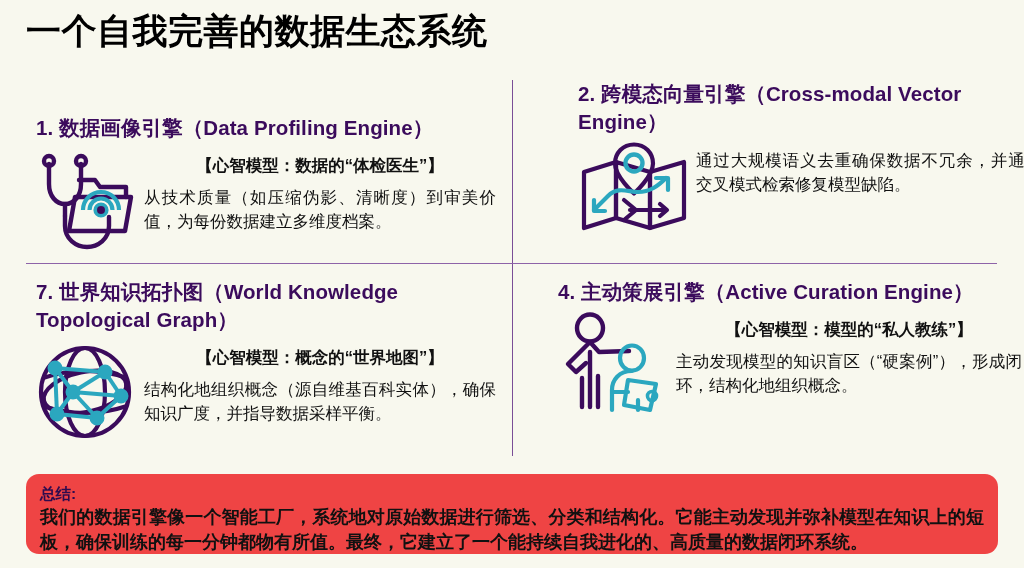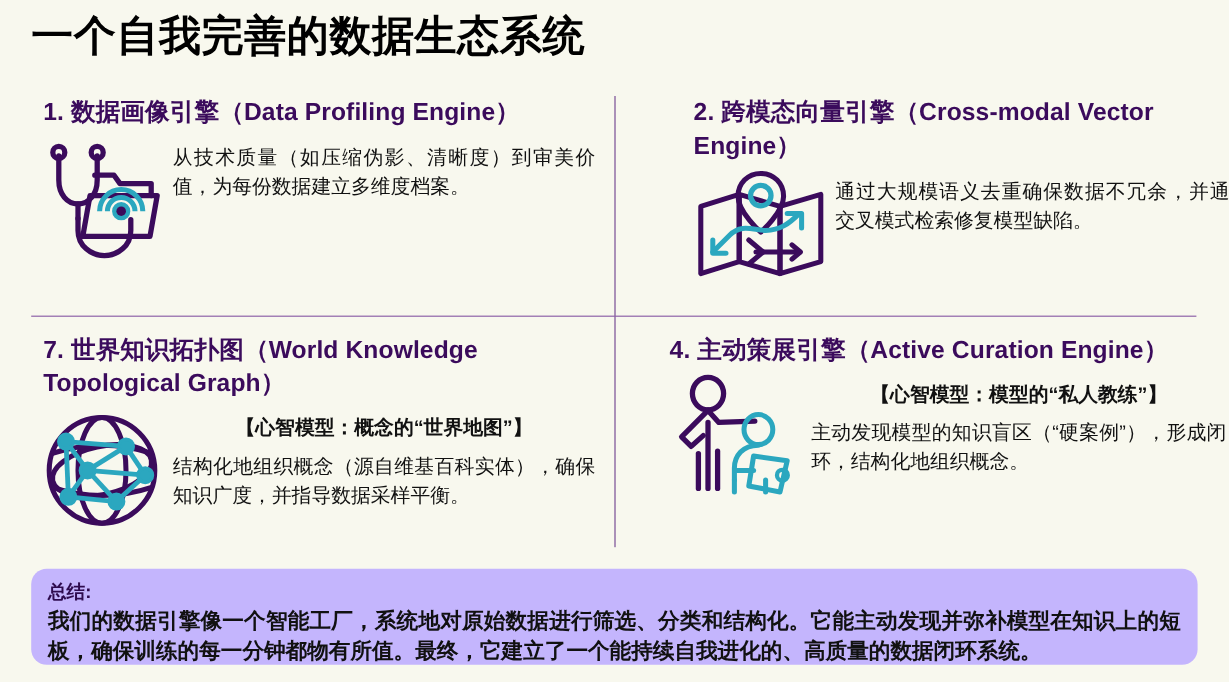--- a/index.html
+++ b/index.html
@@ -43,21 +43,21 @@
   .q4{left:552px;top:278px;width:470px;height:178px;}
 
   .q-head{
     font-size:20.5px;
     line-height:28px;
     font-weight:bold;
     color:#3B0B5C;
     margin:0 0 6px 0;
     letter-spacing:0.1px;
   }
-  .q1 .q-head{padding-left:10px;}
+  .q1 .q-head{padding-left:10px;margin-top:34px;}
   .q2 .q-head{padding-left:6px;}
   .q3 .q-head{padding-left:10px;}
   .q4 .q-head{padding-left:6px;}
 
   .q-body{display:flex;align-items:flex-start;}
   .q-icon{
     flex:0 0 auto;
     width:118px;height:104px;
     display:flex;align-items:flex-start;justify-content:center;
     padding-top:2px;
@@ -79,21 +79,21 @@
     font-weight:normal;
     color:#111111;
     margin:0;
     text-align:justify;
   }
 
   
   .summary{
     position:absolute;left:26px;top:474px;
     width:972px;height:80px;
-    background:#c4b5fd;
+    background:#ef4444;
     border-radius:13px;
     box-sizing:border-box;
     padding:9px 14px 8px 14px;
   }
   .summary-label{
     font-size:15.5px;line-height:21px;
     font-weight:bold;color:#2E0B4E;
     margin:0 0 1px 0;
   }
   .summary-text{
@@ -132,20 +132,21 @@
           </g>
           <g fill="none" stroke="#2BA7BF" stroke-width="4.2">
             <circle cx="70" cy="60" r="5.5"></circle>
             <path d="M58.5 60 a11.5 11.5 0 0 1 23 0"></path>
             <path d="M52 60 a18 18 0 0 1 36 0"></path>
           </g>
           <circle cx="70" cy="60" r="4" fill="#3B0B5C"></circle>
         </svg>
       </div>
       <div class="q-text">
+        <p class="q-model">【心智模型：数据的“体检医生”】</p>
         <p class="q-desc">从技术质量（如压缩伪影、清晰度）到审美价值，为每份数据建立多维度档案。</p>
       </div>
     </div>
   </div>
 
   <div class="quad q2">
     <div class="q-head">2. 跨模态向量引擎（Cross-modal Vector Engine）</div>
     <div class="q-body">
       <div class="q-icon">
         <svg width="112" height="92" viewBox="0 0 112 92">

